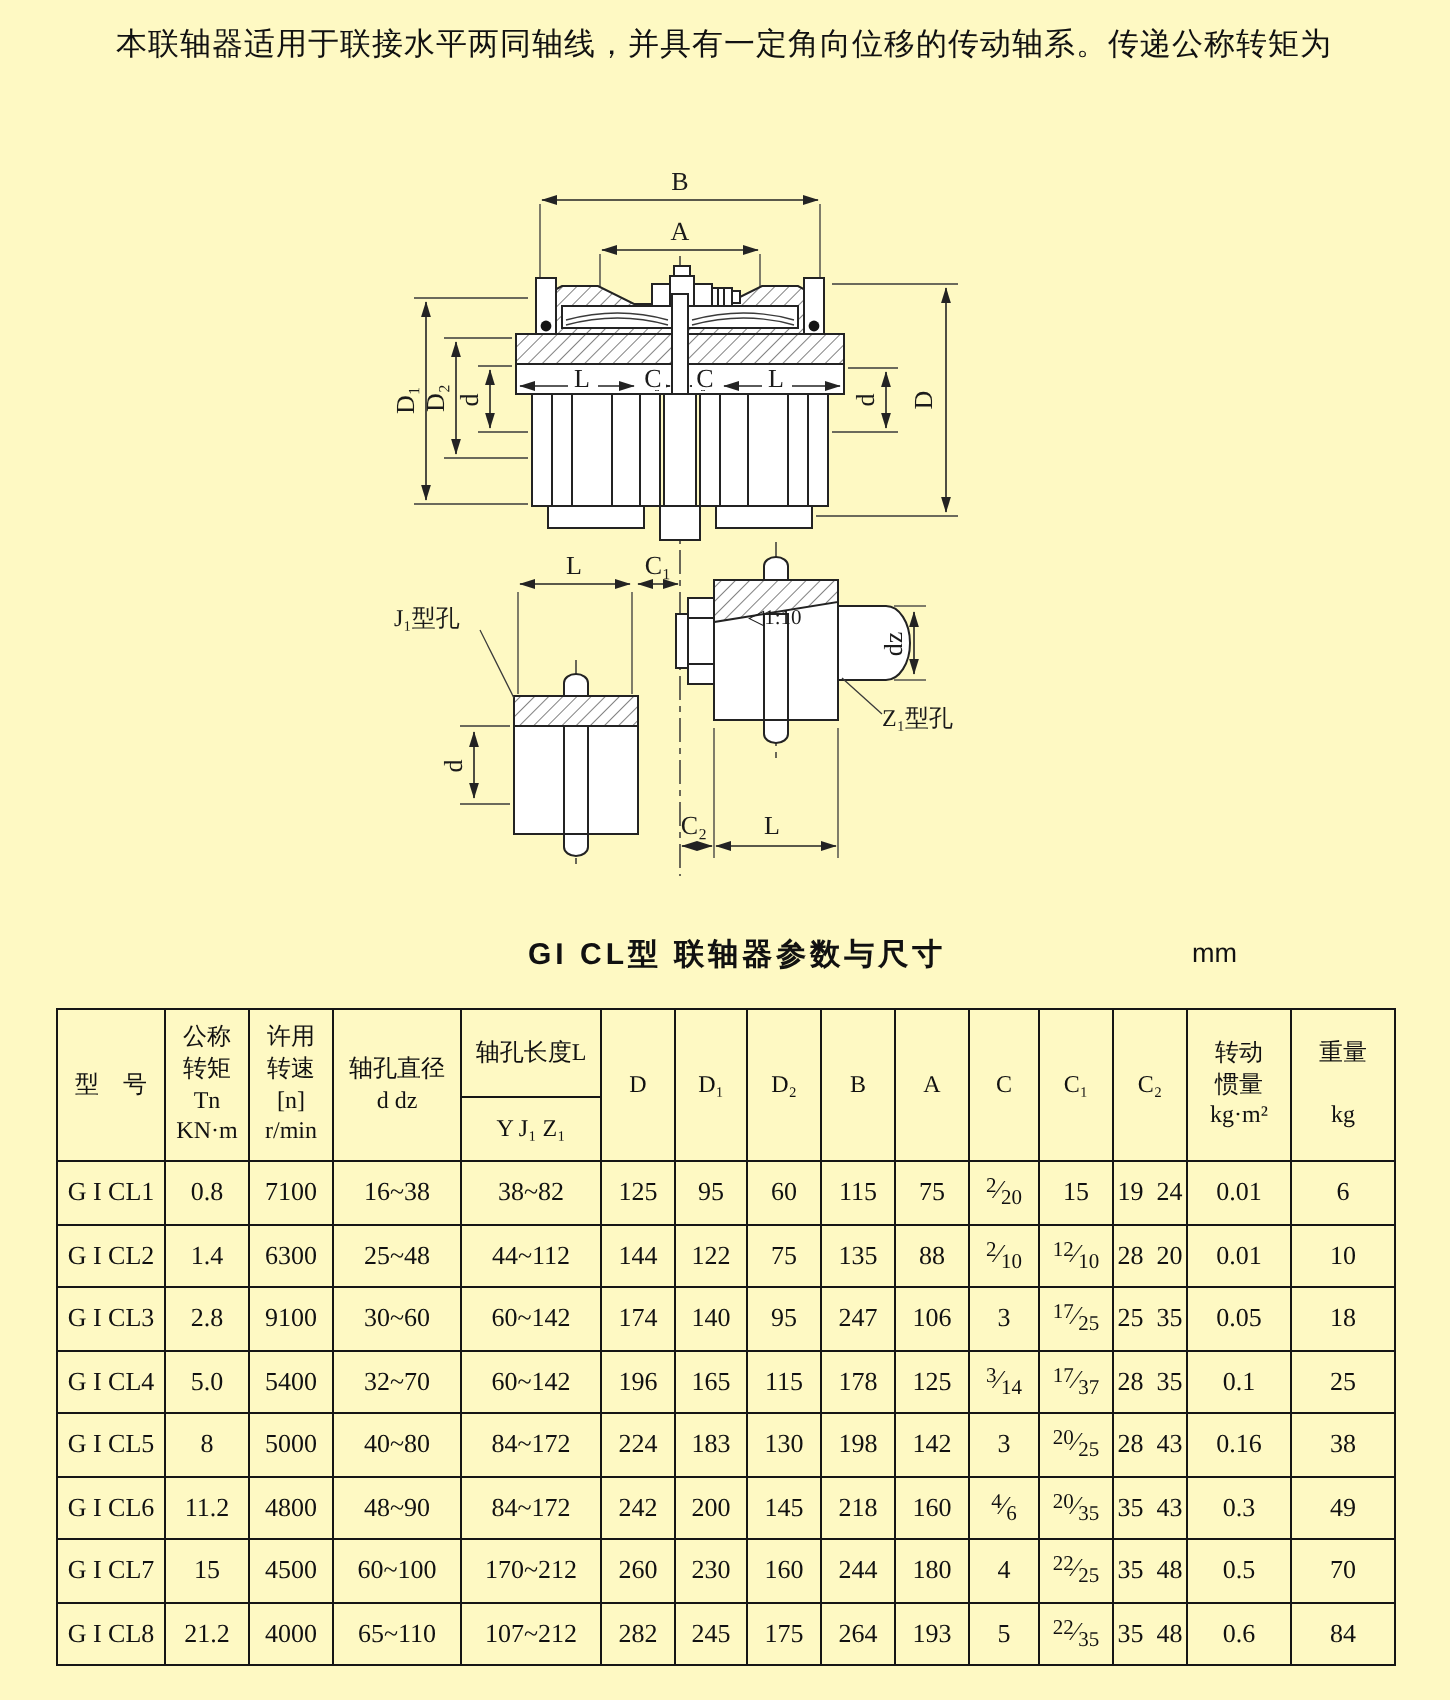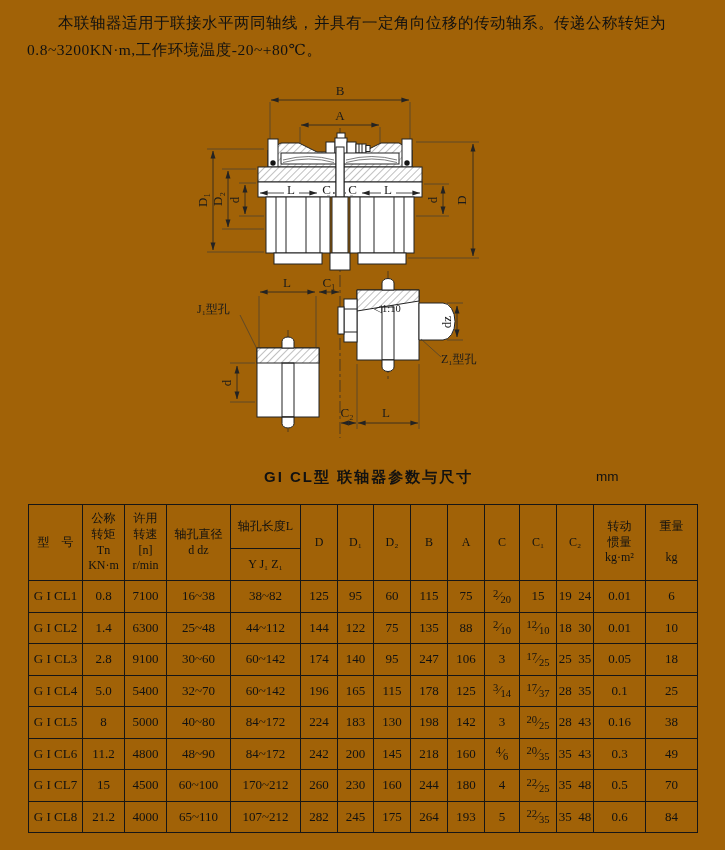--- a/index.html
+++ b/index.html
@@ -1,16 +1,16 @@
 <!DOCTYPE html>
 <html><head>
 <meta charset="utf-8">
 <style>
   html,body{margin:0;padding:0;background:#9a9a9a;}
-  .page{position:relative;width:725px;height:850px;background:#a16207;margin:0 auto;
+  .page{position:relative;width:725px;height:850px;background:#fef9c3;margin:0 auto;
         font-family:"Liberation Serif","DejaVu Serif",serif;color:#111;overflow:hidden;}
   .intro{position:absolute;top:9px;left:27px;width:674px;font-size:15.5px;line-height:27px;letter-spacing:.5px;}
   .intro .l1{text-indent:2em;}
   .drawing{position:absolute;top:0;left:0;}
   svg text{font-family:"Liberation Serif","DejaVu Serif",serif;font-size:13px;fill:#1b1b1b;stroke:none;}
   svg text.zh{font-size:12px;}
   svg text.sm{font-size:10.5px;}
   .ln{stroke:#232323;stroke-width:1;fill:none;}
   .w{fill:#fff;stroke:#232323;stroke-width:1;}
   .thin{stroke:#3a3a3a;stroke-width:.65;fill:none;}
@@ -32,21 +32,20 @@
   .frac sub{font-size:10.5px;vertical-align:-3px;}
   .frac .fs{font-size:13px;}
 </style>
 </head>
 <body>
 
 <div class="page">
 
   <div class="intro">
     <div class="l1">本联轴器适用于联接水平两同轴线，并具有一定角向位移的传动轴系。传递公称转矩为</div>
-    <div class="l2">0.8~3200KN·m,工作环境温度-20~+80℃。</div>
   </div>
 
   <svg class="drawing" width="725" height="470" viewBox="0 0 725 470">
     <defs>
       <pattern id="hp" patternUnits="userSpaceOnUse" width="5" height="5" patternTransform="rotate(45)">
         <rect width="5" height="5" fill="#ffffff"></rect>
         <line x1="0" y1="0" x2="0" y2="5" stroke="#3c3c3c" stroke-width="0.65"></line>
       </pattern>
       <marker id="arr" viewBox="0 0 10 8" refX="9.5" refY="4" markerWidth="10" markerHeight="8" orient="auto-start-reverse">
         <path d="M0,0.9 L10,4 L0,7.1 Z" fill="#232323"></path>
@@ -286,21 +285,21 @@
           <td>6300</td>
           <td>25~48</td>
           <td>44~112</td>
           <td>144</td>
           <td>122</td>
           <td>75</td>
           <td>135</td>
           <td>88</td>
           <td><span class="frac"><sup>2</sup><span class="fs">⁄</span><sub>10</sub></span></td>
           <td><span class="frac"><sup>12</sup><span class="fs">⁄</span><sub>10</sub></span></td>
-          <td>18  30</td>
+          <td>28  20</td>
           <td>0.01</td>
           <td>10</td>
         </tr>
         <tr>
           <td>G I CL3</td>
           <td>2.8</td>
           <td>9100</td>
           <td>30~60</td>
           <td>60~142</td>
           <td>174</td>

